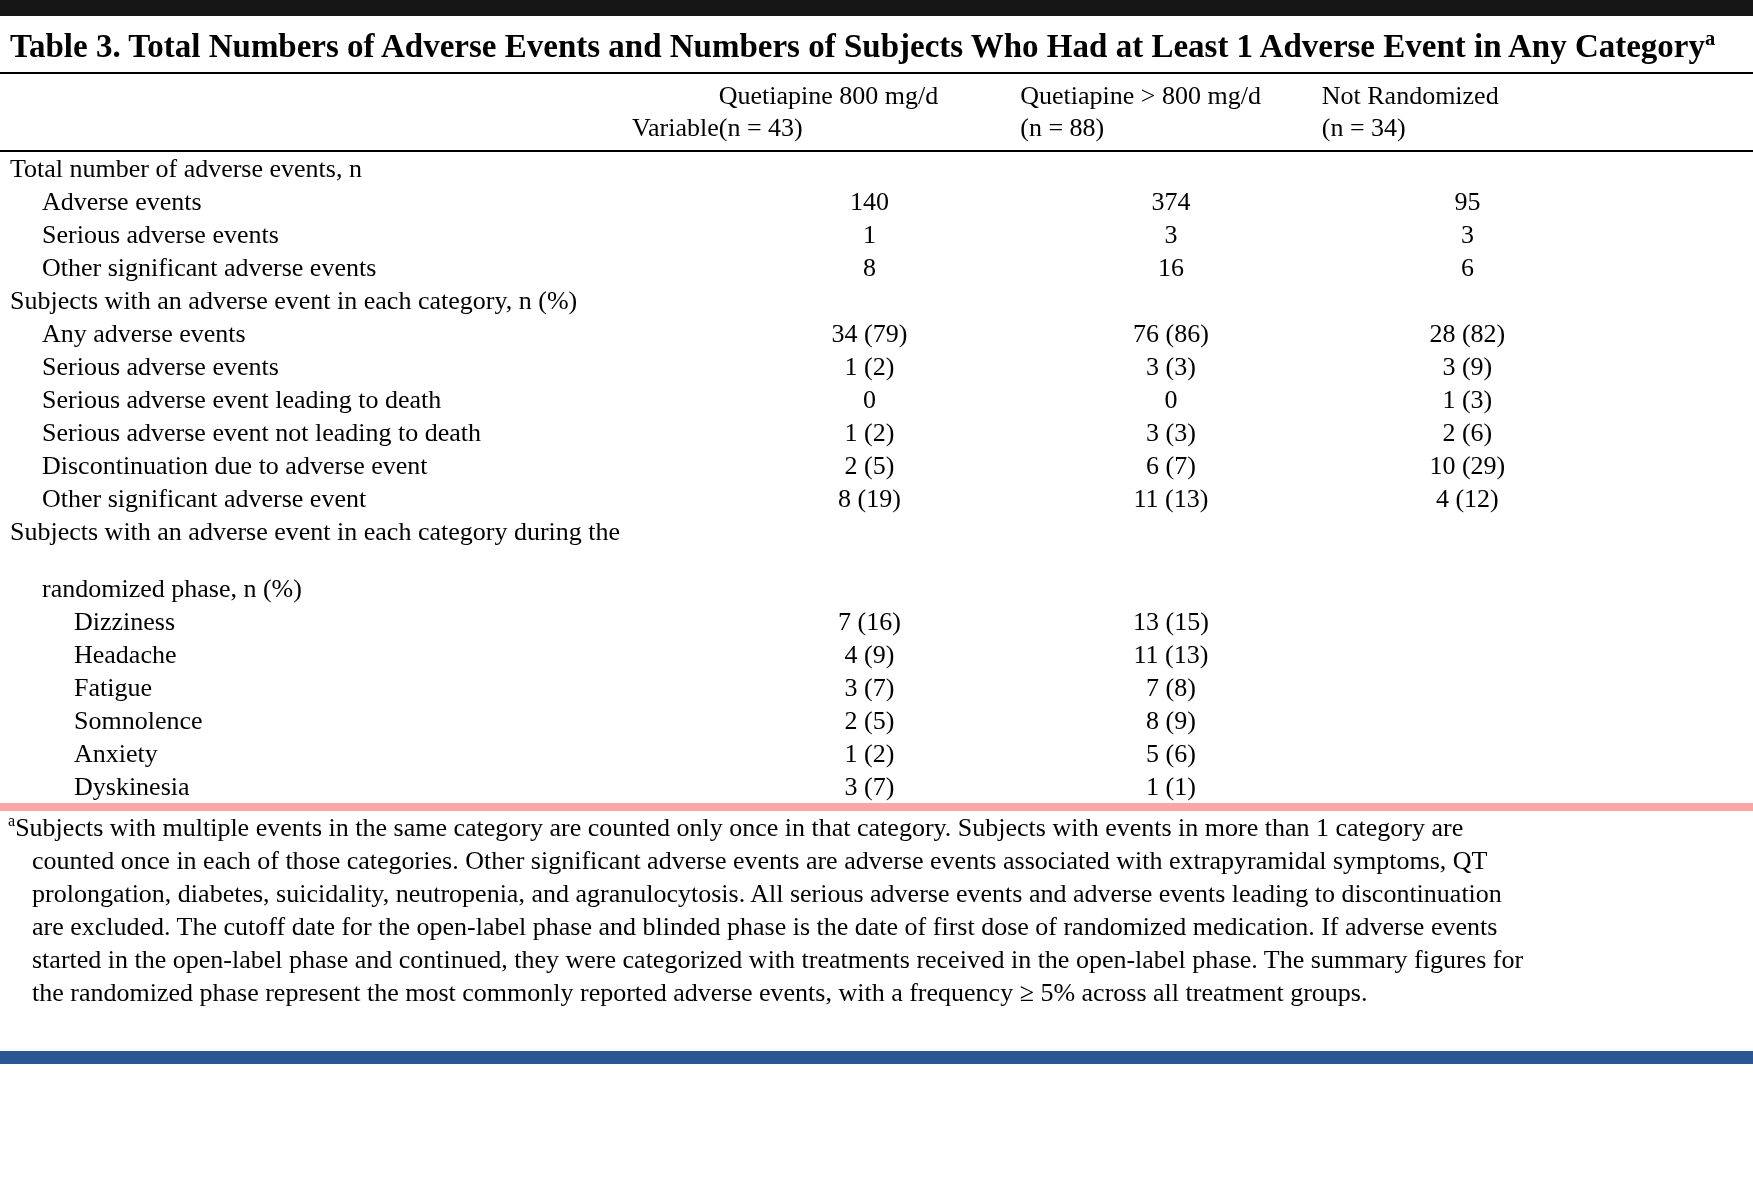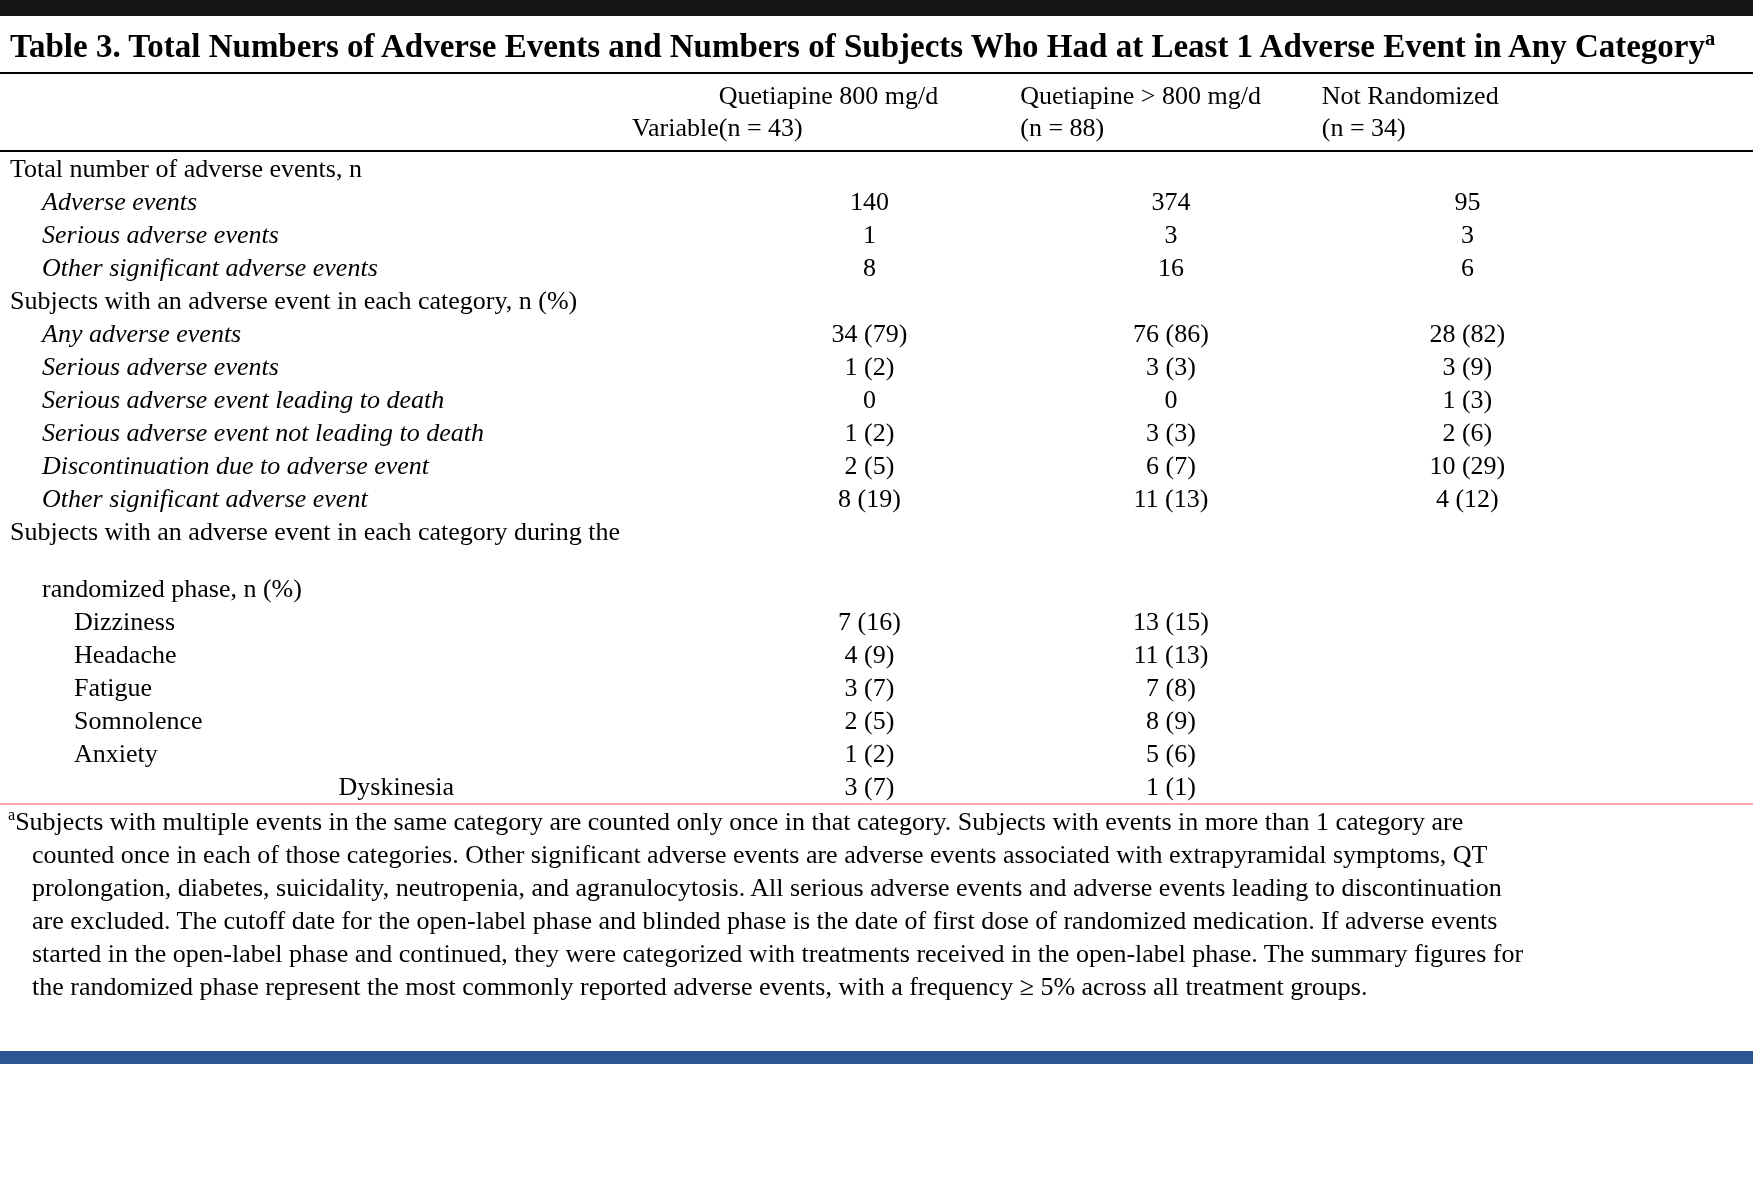--- a/index.html
+++ b/index.html
@@ -57,29 +57,28 @@
   }
   thead th:last-child {
     padding-right: 100px;
   }
   tbody td {
     line-height: 33px;
     padding: 0;
     vertical-align: top;
   }
   tbody tr:last-child td {
-    border-bottom: 2px solid #fca5a5;
-    text-align: center;
+    border-bottom: 8px solid #fca5a5;
   }
   td.label-cell {
     text-align: left;
     padding-left: 10px;
     white-space: nowrap;
   }
-  td.label-cell.indent-1 { padding-left: 42px; font-style: italic; }
+  td.label-cell.indent-1 { padding-left: 42px; }
   td.label-cell.indent-2 { padding-left: 74px; }
   .label-cont { padding-left: 32px; margin-top: 24px; }
   td.value-cell {
     text-align: center;
   }
   td.value-cell:last-child {
     padding-right: 140px;
   }
   .footnote {
     font-size: 26px;

